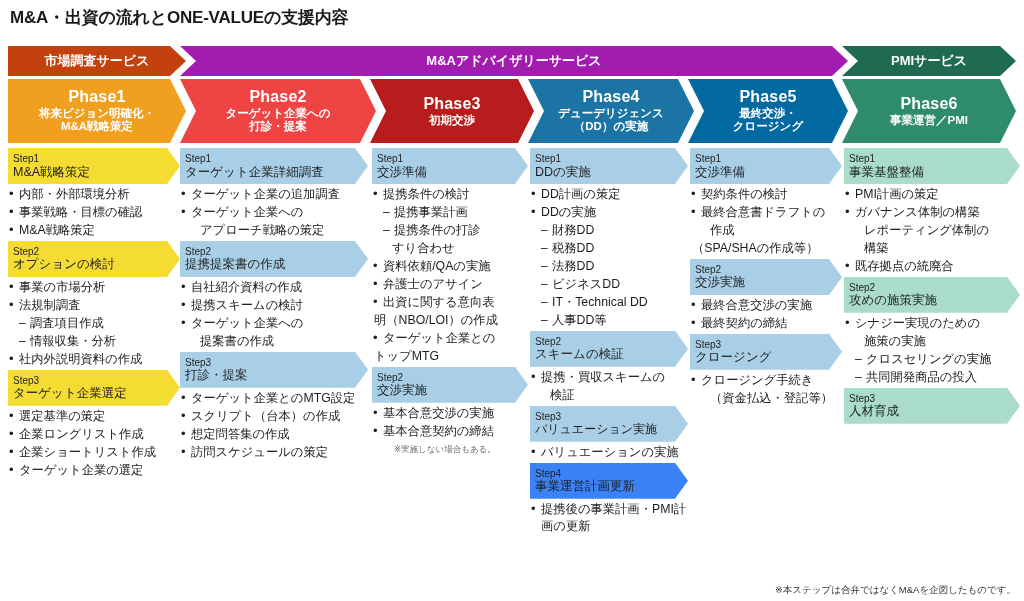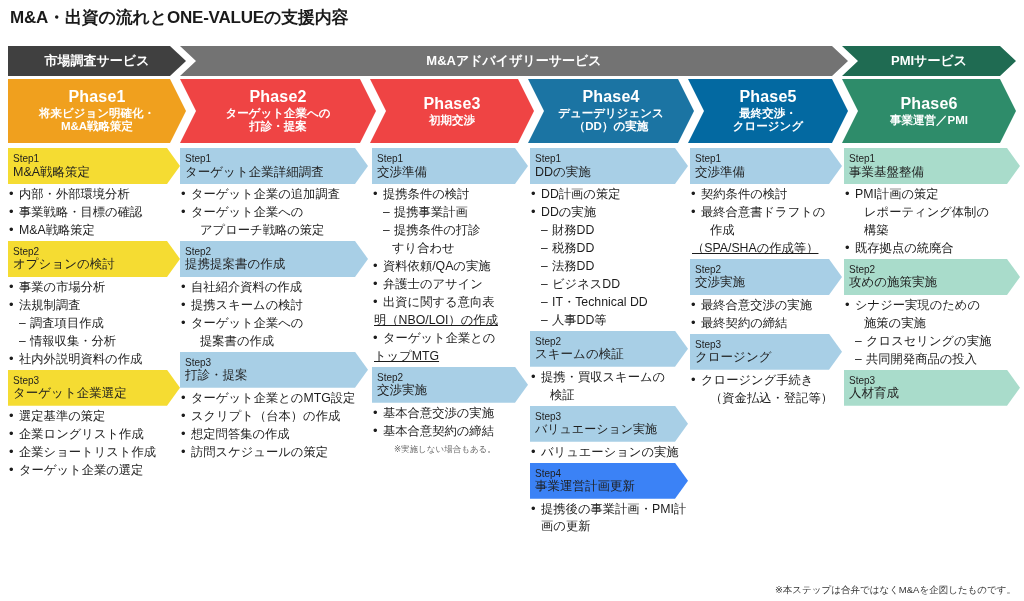--- a/index.html
+++ b/index.html
@@ -88,21 +88,21 @@
     font-size: 13px;
   }
   ul.blist li.d { padding-left: 22px; }
   ul.blist li.d::before {
     content: "\2013";
     position: absolute; left: 11px; top: 0;
     font-size: 12px;
   }
   ul.blist li.cont { padding-left: 20px; }
   ul.blist li.cont::before { content: ""; }
-  ul.blist li.plain { padding-left: 2px; text-decoration: underline; }
+  ul.blist li.plain { padding-left: 2px; }
   ul.blist li.plain::before { content: ""; }
 
   .note-small {
     font-size: 8.5px;
     color: #6a6a6a;
     margin: 4px 0 0 22px;
   }
   .footer-note {
     position: absolute;
     right: 8px; bottom: 4px;
@@ -113,24 +113,24 @@
 </style>
 </head>
 <body>
 
 <div id="root">
 
   <div class="page-title">M&amp;A・出資の流れとONE-VALUEの支援内容</div>
 
   <div id="services-layer">
       <div class="svc-band" style="left: 8px; width: 178px;">
-        <div class="chev chev-shape-start" style="background: #404040; text-align: right;">市場調査サービス</div>
+        <div class="chev chev-shape-start" style="background: #c2410c; text-align: right;">市場調査サービス</div>
       </div>
       <div class="svc-band" style="left: 180px; width: 668px;">
-        <div class="chev chev-shape-mid" style="background: #737373; text-align: center;">M&amp;Aアドバイザリーサービス</div>
+        <div class="chev chev-shape-mid" style="background: #a21caf; text-align: center;">M&amp;Aアドバイザリーサービス</div>
       </div>
       <div class="svc-band" style="left: 842px; width: 174px;">
         <div class="chev chev-shape-mid" style="background: rgb(31, 107, 82);">PMIサービス</div>
       </div>
     </div>
   <div id="phases-layer">
       <div class="phase-band" style="left: 8px; width: 178px;">
         <div class="chev chev-shape-start" style="background: rgb(240, 160, 30);">
           <div class="phase-name">Phase1</div>
           <div class="phase-sub">将来ビジョン明確化・</div>
@@ -138,21 +138,21 @@
         </div>
       </div>
       <div class="phase-band" style="left: 180px; width: 196px;">
         <div class="chev chev-shape-mid" style="background: #ef4444;">
           <div class="phase-name">Phase2</div>
           <div class="phase-sub">ターゲット企業への</div>
           <div class="phase-sub">打診・提案</div>
         </div>
       </div>
       <div class="phase-band" style="left: 370px; width: 164px;">
-        <div class="chev chev-shape-mid" style="background: #ef4444; align-items: center;">
+        <div class="chev chev-shape-mid" style="background: #b91c1c; align-items: center;">
           <div class="phase-name">Phase3</div>
           <div class="phase-sub">初期交渉</div>
         </div>
       </div>
       <div class="phase-band" style="left: 528px; width: 166px;">
         <div class="chev chev-shape-mid" style="background: rgb(27, 116, 163);">
           <div class="phase-name">Phase4</div>
           <div class="phase-sub">デューデリジェンス</div>
           <div class="phase-sub">（DD）の実施</div>
         </div>
@@ -339,20 +339,21 @@
         </div>
       </div>
       <div class="col" style="left: 844px; width: 176px;">
         <div class="col-inner">
           <div class="step-head" style="background: rgb(169, 220, 203);">
             <div class="step-no">Step1</div>
             <div class="step-title">事業基盤整備</div>
           </div>
           <ul class="blist">
             <li class="b">PMI計画の策定</li>
+            <li class="b">ガバナンス体制の構築</li>
             <li class="cont">レポーティング体制の</li>
             <li class="cont">構築</li>
             <li class="b">既存拠点の統廃合</li>
           </ul>
           <div class="step-head" style="background: rgb(169, 220, 203);">
             <div class="step-no">Step2</div>
             <div class="step-title">攻めの施策実施</div>
           </div>
           <ul class="blist">
             <li class="b">シナジー実現のための</li>

